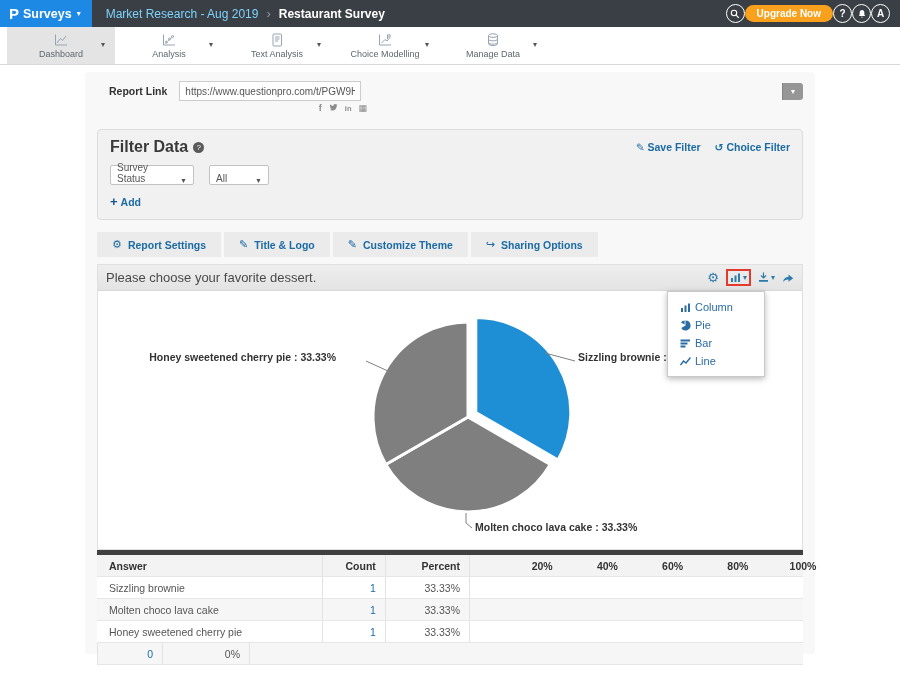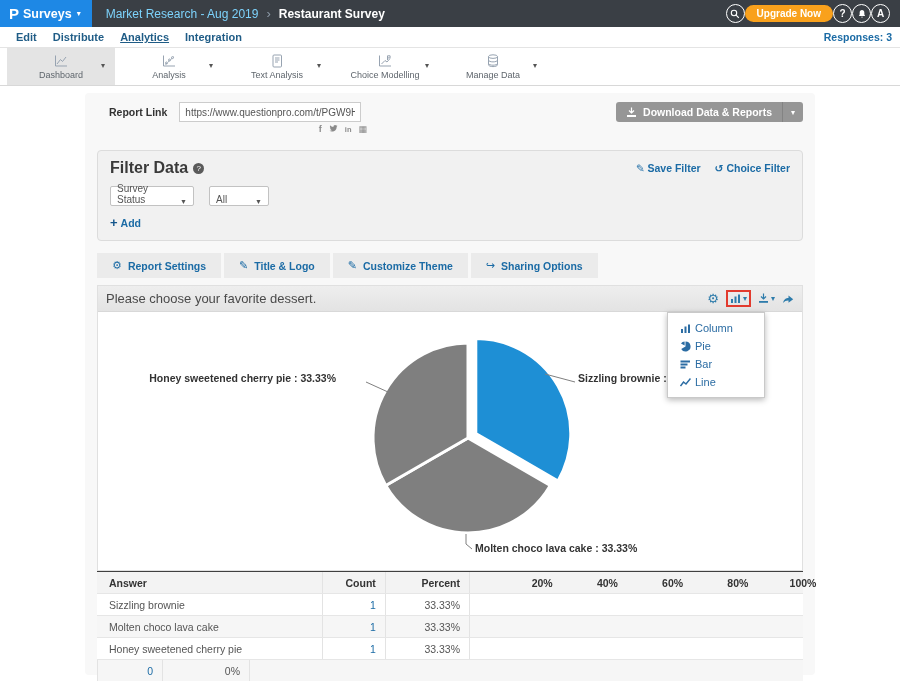--- a/index.html
+++ b/index.html
@@ -89,21 +89,21 @@
   .lbl-molten{top:230px;left:377px}
   
   .chart-menu{position:absolute;top:26px;right:37px;width:96px;background:#fff;
               border:1px solid #c9c9c9;box-shadow:0 2px 6px rgba(0,0,0,.28);padding:6px 0;z-index:10}
   .cm-item{display:flex;align-items:center;gap:4px;padding:3px 12px;font-size:11px;color:#2b6ca3;
            cursor:pointer}
   
   .qtable{font-size:10.5px}
   .t-row{display:flex;height:21px;align-items:stretch;border-bottom:1px solid #e6e6e6;background:#fff}
   .t-row.alt{background:#f6f6f6}
-  .t-row.t-head{background:#f3f3f3;border-top:1px solid #404040;font-weight:700;color:#333}
+  .t-row.t-head{background:#f3f3f3;border-top:5px solid #404040;font-weight:700;color:#333}
   .cell{display:flex;align-items:center;box-sizing:border-box}
   .c-answer{width:233px;padding-left:12px;color:#555}
   .t-head .c-answer,.t-total .c-answer{color:#333}
   .c-count{width:65px;justify-content:flex-end;padding-right:9px;border-left:1px solid #e3e3e3;color:#1b6ba5}
   .t-head .c-count,.t-total .c-count{color:#333}
   .c-percent{width:87px;justify-content:flex-end;padding-right:9px;border-left:1px solid #e3e3e3;color:#555}
   .t-head .c-percent,.t-total .c-percent{color:#333}
   .c-bar{flex:1;border-left:1px solid #e3e3e3;padding-left:7px}
   .bar-track{width:326px;height:13px;position:relative}
   .t-head .bar-track{height:100%}
@@ -142,27 +142,20 @@
             <path fill="#fff" d="M6 1.2c-1.7 0-2.8 1.3-2.8 3v2.3L2.3 8.5h7.4L8.8 6.5V4.2c0-1.7-1.1-3-2.8-3z"></path>
             <path fill="#fff" d="M5 9.2a1 1 0 0 0 2 0z"></path>
           </svg>
       </span>
       <span class="circle">
           <span>A</span>
         </span>
     </div>
   </header>
 
-  <nav class="subnav">
-    <span class="subnav-link">Edit</span>
-    <span class="subnav-link">Distribute</span>
-    <span class="subnav-link active">Analytics</span>
-    <span class="subnav-link">Integration</span>
-    <span class="responses">Responses: 3</span>
-  </nav>
 
   <div class="ribbon">
     <div class="rib-item active">
       <svg width="16" height="16" viewBox="0 0 16 16">
           <path d="M2.5 2.5 V13 H14"></path>
           <path d="M4 11 L7.5 6.5 9.5 8.5 13 4"></path>
         </svg>
       <span class="rib-label">Dashboard</span>
       <span class="rib-caret">▾</span>
     </div>
@@ -206,27 +199,20 @@
       <span class="rib-caret">▾</span>
     </div>
   </div>
 
   <main class="card">
 
     <div class="report-row">
       <span class="report-label">Report Link</span>
       <input class="report-input" value="https://www.questionpro.com/t/PGW9HZe4" style="">
       <div class="dl-btn">
-        <span class="dl-main">
-          <svg width="11" height="11" viewBox="0 0 11 11">
-              <path d="M5.5 0.5V5.5M3 3.5 5.5 6 8 3.5" stroke="#fff" fill="none" stroke-width="1.2"></path>
-              <rect x="1" y="8" width="9" height="2" fill="#fff"></rect>
-            </svg>
-          <span>Download Data &amp; Reports</span>
-        </span>
         <span class="dl-caret">▾</span>
       </div>
     </div>
     <div class="social-row">
       <span style="font-weight:700">f</span>
       <span>
         <svg width="9" height="9" viewBox="0 0 10 10">
             <path fill="#8a8a8a" d="M9.5 2c-.3.2-.7.3-1 .35.4-.25.6-.6.75-1-.35.2-.75.35-1.15.45C7.7 1.4 7.2 1.2 6.7 1.2c-1 0-1.8.8-1.8 1.8 0 .15 0 .3.05.4-1.5-.1-2.8-.8-3.7-1.9-.15.3-.25.6-.25.95 0 .6.3 1.2.8 1.5-.3 0-.55-.1-.8-.2 0 .9.6 1.6 1.45 1.8-.15.05-.3.05-.5.05-.1 0-.2 0-.3-.05.2.7.9 1.25 1.7 1.25-.6.5-1.4.8-2.25.8H.5c.8.5 1.75.8 2.8.8 3.35 0 5.2-2.8 5.2-5.2v-.25c.35-.25.65-.6.9-.95z"></path>
           </svg>
       </span>

